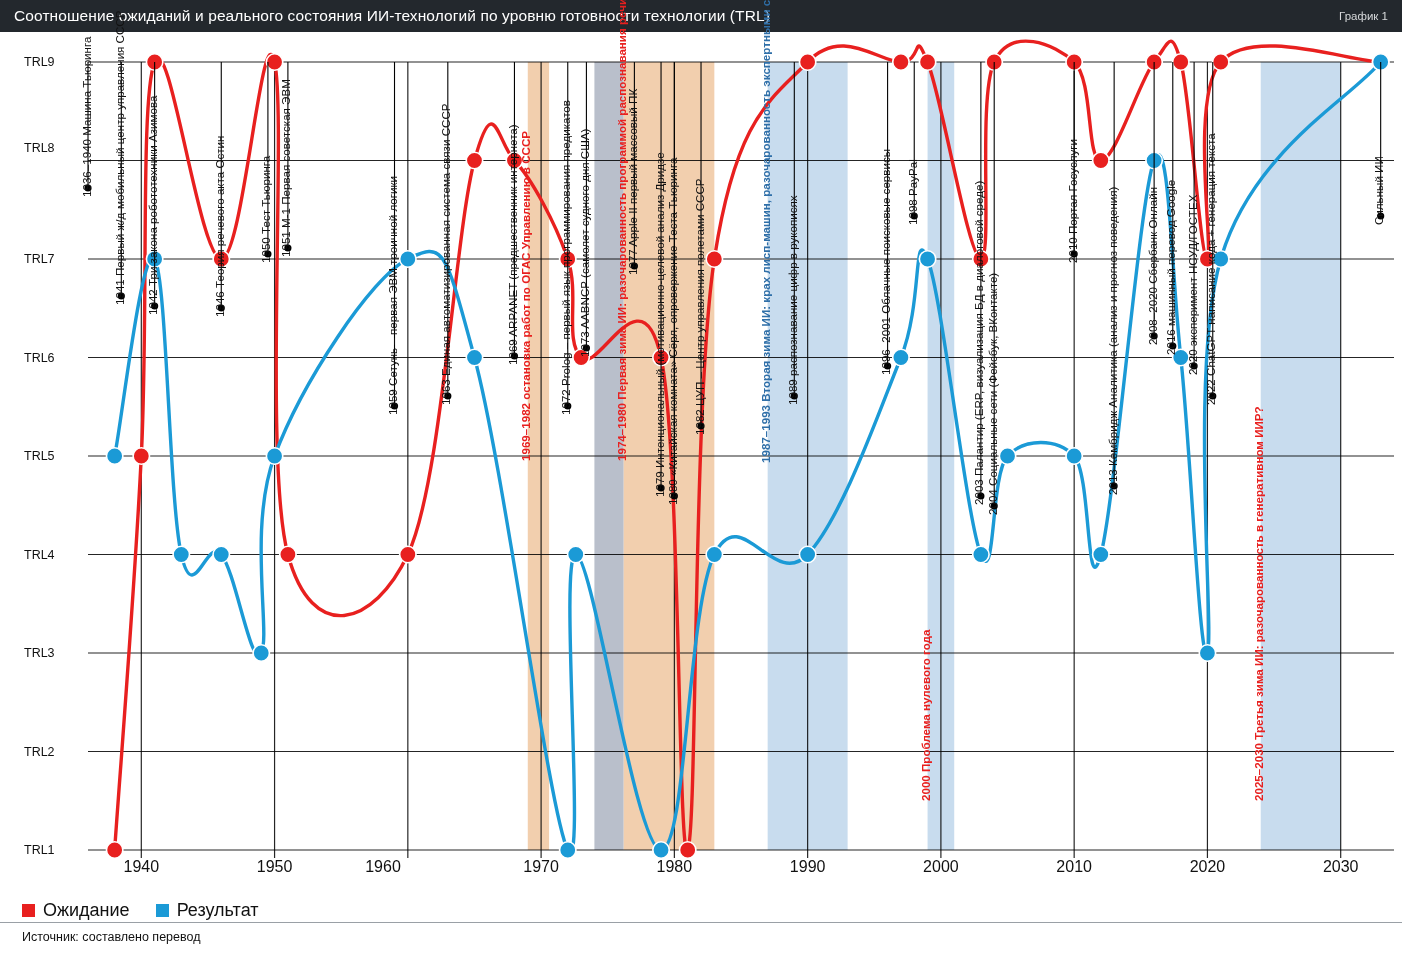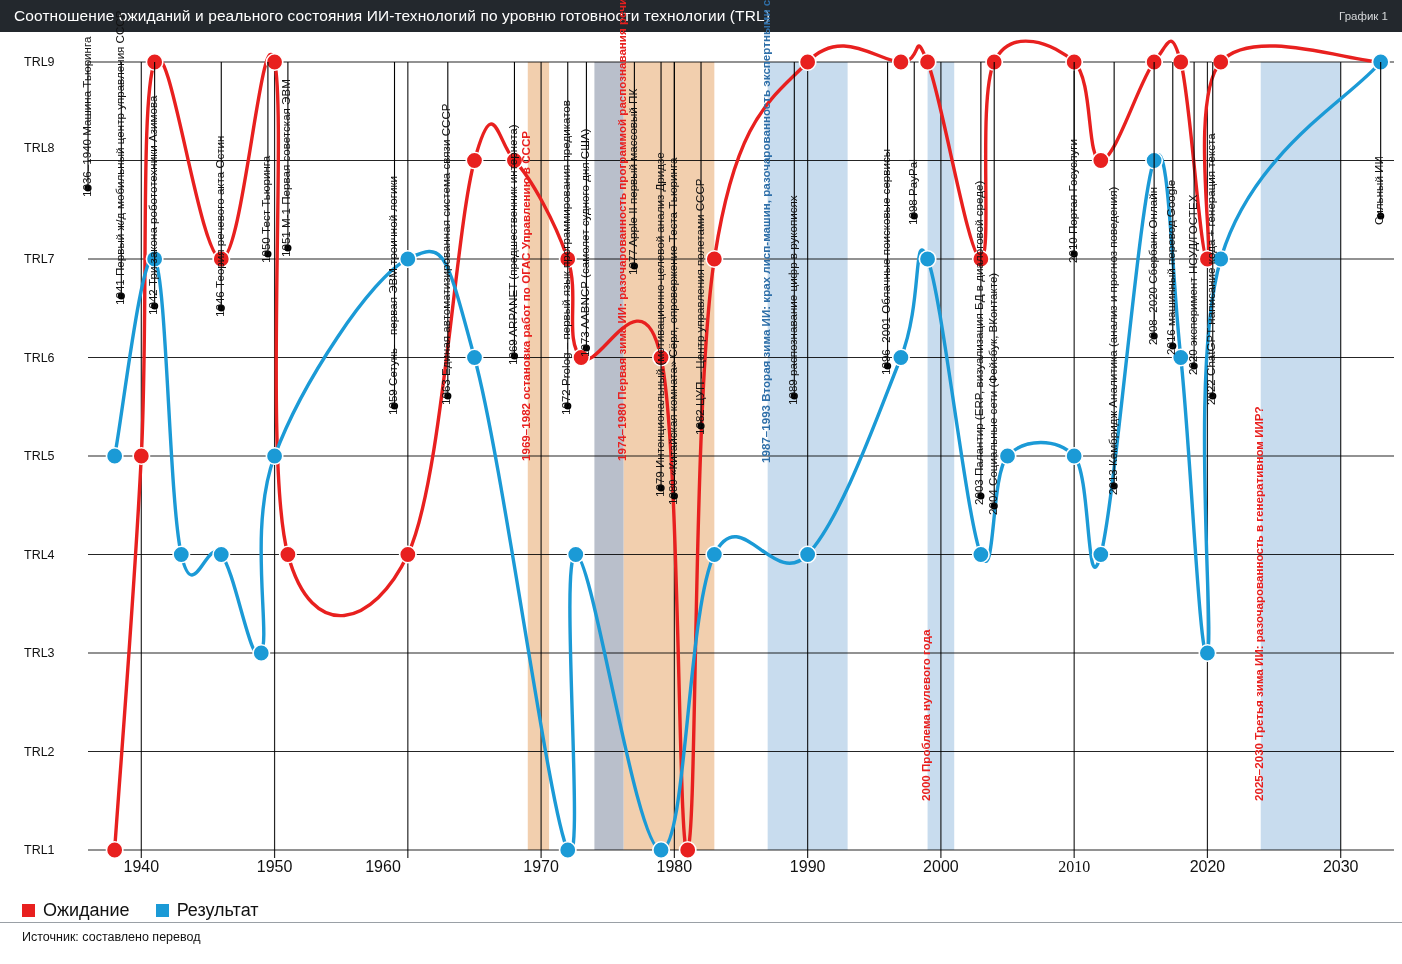--- a/index.html
+++ b/index.html
@@ -227,21 +227,21 @@
       <div class="ylab" style="top: 30px;">TRL9</div>
     </div>
   <div class="xlab-wrap" id="xlabs">
       <div class="xlab" style="left: 141.306px;">1940</div>
       <div class="xlab" style="left: 274.571px;">1950</div>
       <div class="xlab" style="left: 383px;">1960</div>
       <div class="xlab" style="left: 541.102px;">1970</div>
       <div class="xlab" style="left: 674.367px;">1980</div>
       <div class="xlab" style="left: 807.633px;">1990</div>
       <div class="xlab" style="left: 940.898px;">2000</div>
-      <div class="xlab" style="left: 1074.16px; font-family: Liberation Serif, serif;">2010</div>
+      <div class="xlab" style="left: 1074.16px;">2010</div>
       <div class="xlab" style="left: 1207.43px;">2020</div>
       <div class="xlab" style="left: 1340.69px;">2030</div>
     </div>
   <div id="evtlabs">
       <div class="evt" style="left: 92.5px; top: 152px;">1936–1940  Машина Тьюринга</div>
       <div class="evt" style="left: 125.816px; top: 260px;">1941 Первый ж/д-мобильный центр управления СССР</div>
       <div class="evt" style="left: 159.133px; top: 270px;">1942 Три закона робототехники Азимова</div>
       <div class="evt" style="left: 225.765px; top: 272px;">1946 Теория речевого акта Остин</div>
       <div class="evt" style="left: 272.408px; top: 218px;">1950 Тест Тьюринга</div>
       <div class="evt" style="left: 292.398px; top: 212px;">1951 М-1 Первая советская ЭВМ</div>

